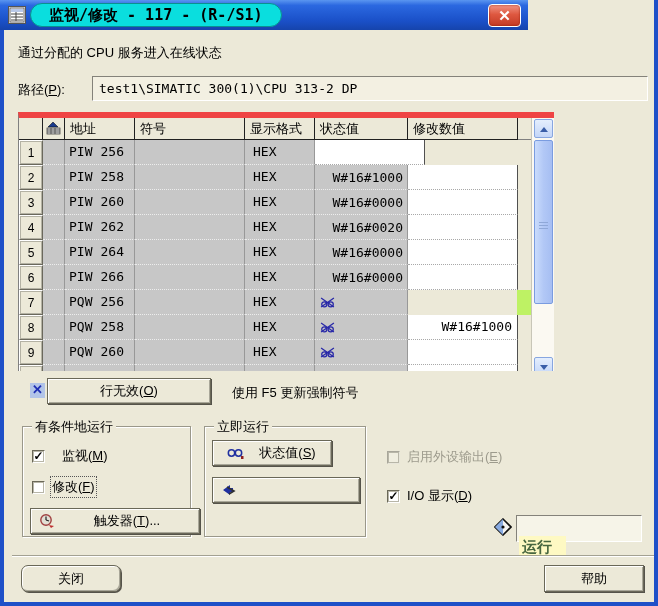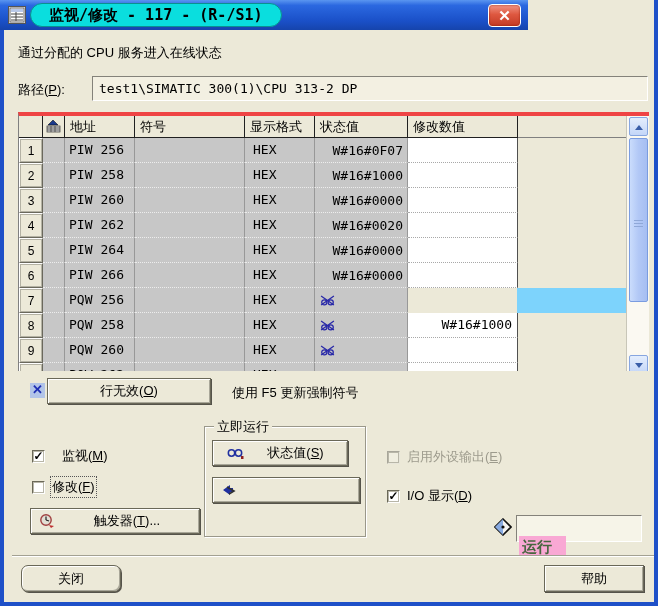--- a/index.html
+++ b/index.html
@@ -42,22 +42,22 @@
   .path-field {
     position:absolute; left:88px; top:76px; width:556px; height:25px;
     background:#F3F0E2; border:1px solid; border-color:#84827A #FFF #FFF #84827A;
     font-family:"DejaVu Sans Mono",monospace; font-size:13px; line-height:23px; padding-left:6px;
     white-space:nowrap; overflow:hidden;
   }
   u, .key { text-decoration:underline; }
 
   
   .vat {
-    position:absolute; left:14px; top:112px; width:631px; height:259px;
-    background:#7dd3fc; border-left:1px solid #808080; border-top:4px solid #ef4444;
+    position:absolute; left:14px; top:112px; width:536px; height:259px;
+    background:#bef264; border-left:1px solid #808080; border-top:6px solid #ef4444;
     overflow:hidden;
   }
   .vat-content { position:absolute; left:0; top:0; width:608px; height:259px; overflow:hidden; }
   .thead { display:flex; height:22px; }
   .thead .hc {
     background:#ECE9D8; border-right:1px solid #202020; border-bottom:1px solid #202020;
     line-height:21px; padding-left:5px; white-space:nowrap; overflow:hidden;
   }
   .rows { position:absolute; left:0; top:22px; width:608px; height:237px; overflow:hidden; }
   .trow { display:flex; height:25px; }
@@ -139,34 +139,34 @@
   }
   .checkbox.checked::after { content:"✓"; }
   .checkrow.disabled { color:#9D9B8D; }
   .checkrow.disabled .checkbox { background:#F0EEE0; border-color:#A8A69A #E8E6DA #E8E6DA #A8A69A; }
   .focus-dotted { outline:1px dotted #555; outline-offset:1px; }
 
   .cb-monitor { left:28px; top:447px;gap:10px; }
   .cb-modify  { left:28px; top:478px; }
   .btn-trigger { position:absolute; left:26px; top:508px; width:170px; height:26px; justify-content:flex-start; padding-left:8px; }
   .btn-trigger .lbl { flex:1; text-align:center; }
-  .btn-status { position:absolute; left:208px; top:440px; width:136px; height:26px; justify-content:center; padding-left:14px; }
+  .btn-status { position:absolute; left:208px; top:440px; width:120px; height:26px; justify-content:center; padding-left:14px; }
   .btn-modval { position:absolute; left:208px; top:477px; width:148px; height:26px; justify-content:flex-start; padding-left:7px; }
   .btn-status .lbl, .btn-modval .lbl { flex:1; text-align:center; }
   .cb-po { left:383px; top:448px; }
   .cb-io { left:383px; top:487px; }
 
   .led-diamond { position:absolute; left:490px; top:518px; width:18px; height:18px; }
   .run-field {
     position:absolute; left:512px; top:515px; width:126px; height:27px;
     background:#F6F4E8; border:1px solid; border-color:#84827A #FFF #FFF #84827A;
     display:flex; align-items:center; padding:2px;
   }
   .run-chip {
-    background:#f9a8d4; color:#47663F; font-weight:bold; font-size:15px;
+    background:#fef9c3; color:#47663F; font-weight:bold; font-size:15px;
     padding:1px 14px 1px 3px; line-height:19px;margin-top:36px;
   }
 
   .separator { position:absolute; left:8px; top:555px; width:642px; height:2px;
     border-top:1px solid #A3A192; border-bottom:1px solid #FFF; }
   .btn-close2 { position:absolute; left:17px; top:565px; width:100px; height:27px;border-radius:7px; }
   .btn-help  { position:absolute; left:540px; top:565px; width:100px; height:27px; }
 
   svg { display:block; }
 </style>
@@ -218,24 +218,20 @@
       <div class="rows">
   <div class="trow">
     <div class="c rownum">1</div>
     <div class="c gcell icon-col"></div>
     <div class="c gcell addr">
               <span class="mn">PIW</span>
               <span class="off">256</span>
             </div>
     <div class="c gcell sym"></div>
     <div class="c gcell fmt">HEX</div>
-    <div class="c gcell stat">
-
-      <span class="stxt">W#16#0F07</span>
-    </div>
     <div class="c mod"><span class="mtxt"></span></div>
     <div class="c fill"></div>
   </div>
 
   <div class="trow">
     <div class="c rownum">2</div>
     <div class="c gcell icon-col"></div>
     <div class="c gcell addr">
               <span class="mn">PIW</span>
               <span class="off">258</span>
@@ -412,20 +408,23 @@
       <div class="sb-btn sb-down"><span class="arr arr-down"></span></div>
     </div>
   </div>
 
   <div class="invalid-x">✕</div>
   <button class="btn btn-invalid">
     <span><span>行无效(</span><span class="key">O</span><span>)</span></span>
   </button>
   <div class="f5-note">使用 F5 更新强制符号</div>
 
+  <div class="groupbox gb-cond">
+    <div class="gb-label">有条件地运行</div>
+  </div>
   <div class="checkrow cb-monitor">
     <span class="checkbox checked"></span>
     <span><span>监视(</span><span class="key">M</span><span>)</span></span>
   </div>
   <div class="checkrow cb-modify">
     <span class="checkbox"></span>
     <span class="focus-dotted"><span>修改(</span><span class="key">F</span><span>)</span></span>
   </div>
   <button class="btn btn-trigger">
     <span>

